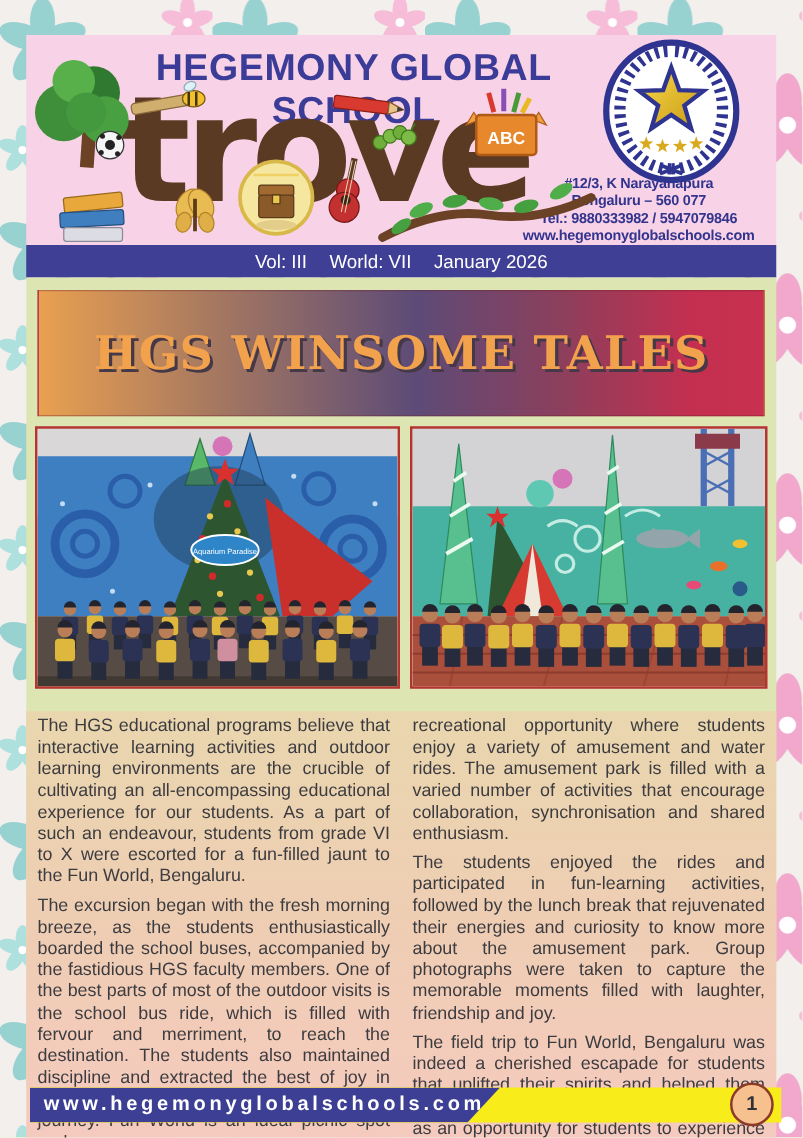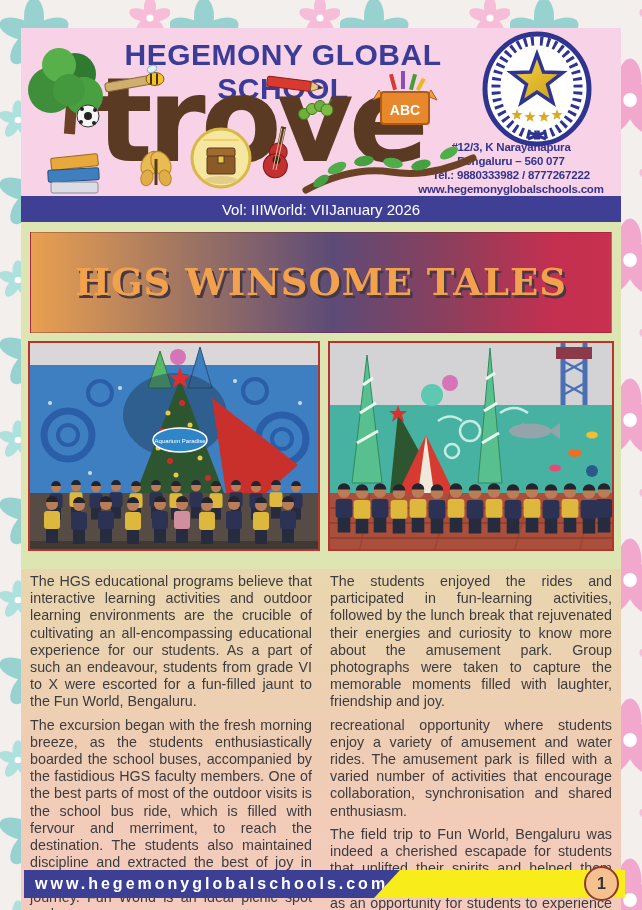--- a/index.html
+++ b/index.html
@@ -14,21 +14,21 @@
   .trove{position:absolute;left:14px;top:28px;width:450px;height:140px;
     font-family:"DejaVu Sans",sans-serif;font-weight:bold;font-size:118px;line-height:128px;
     letter-spacing:-5px;color:#5b3a24;text-align:center;}
   .trove-decor{position:absolute;left:0;top:10px;z-index:3;}
   .badge{position:absolute;left:460px;top:3px;z-index:3;}
   .address{position:absolute;right:2px;top:112px;width:216px;text-align:center;
     font-size:11.5px;line-height:14px;font-weight:bold;color:#32348e;letter-spacing:-.2px;}
 
   
   .issue-bar{position:absolute;left:21px;top:196px;width:600px;height:26px;background:#3f3f96;
-    color:#fff;font-size:15px;display:flex;align-items:center;justify-content:center;z-index:2;}
+    color:#fff;font-size:15px;display:flex;align-items:center;justify-content:center;gap:18px;z-index:2;}
 
   
   .content{position:absolute;left:21px;top:222px;width:600px;height:648px;background:#dde6b2;z-index:2;}
   .banner{position:absolute;left:9px;top:10px;width:582px;height:101px;
     background:linear-gradient(90deg,#e9a050 0%,#9c7263 28%,#5d4b77 52%,#8c3f5c 72%,#c42f50 90%,#c8314f 100%);
     border:1px solid rgba(110,30,40,.35);box-sizing:border-box;
     display:flex;flex-direction:column;align-items:center;justify-content:center;}
   .banner-line{font-family:"DejaVu Serif",serif;font-weight:bold;font-size:37px;line-height:47px;
     color:#f2a14c;letter-spacing:1px;text-shadow:2.5px 2.5px 0 #463947;white-space:nowrap;}
   .banner-line sup{font-size:55%;position:relative;top:-.5em;}
@@ -211,21 +211,21 @@
       <use href="#star5" transform="translate(0,-8)" fill="url(#goldg)" stroke="#2f3490" stroke-width="3.5"></use>
       <use href="#star5" transform="translate(-20,26) scale(0.22)" fill="#d9a920"></use>
       <use href="#star5" transform="translate(-7,28) scale(0.22)" fill="#d9a920"></use>
       <use href="#star5" transform="translate(7,28) scale(0.22)" fill="#d9a920"></use>
       <use href="#star5" transform="translate(20,26) scale(0.22)" fill="#d9a920"></use>
     </svg>
 
     <div class="address">
       <div>#12/3, K Narayanapura</div>
       <div>Bengaluru – 560 077</div>
-      <div>Tel.: 9880333982 / 8777267222</div>
+      <div>Tel.: 9880333982 / 5947079846</div>
       <div>www.hegemonyglobalschools.com</div>
     </div>
   </div>
 
   <div class="issue-bar">
     <span>Vol: III</span>
     <span>World: VII</span>
     <span>January 2026</span>
   </div>
 
@@ -397,22 +397,22 @@
         </g>
       </svg>
     </div>
 
     <div class="article">
       <div class="col col-left">
         <p>The HGS educational programs believe that interactive learning activities and outdoor learning environments are the crucible of cultivating an all-encompassing educational experience for our students. As a part of such an endeavour, students from grade VI to X were escorted for a fun-filled jaunt to the Fun World, Bengaluru.</p>
         <p>The excursion began with the fresh morning breeze, as the students enthusiastically boarded the school buses, accompanied by the fastidious HGS faculty members. One of the best parts of most of the outdoor visits is the school bus ride, which is filled with fervour and merriment, to reach the destination. The students also maintained discipline and extracted the best of joy in being together and celebrating the bus journey. Fun World is an ideal picnic spot and</p>
       </div>
       <div class="col col-right">
+        <p>recreational opportunity where students enjoy a variety of amusement and water rides. The amusement park is filled with a varied number of activities that encourage collaboration, synchronisation and shared enthusiasm.</p>
         <p>The students enjoyed the rides and participated in fun-learning activities, followed by the lunch break that rejuvenated their energies and curiosity to know more about the amusement park. Group photographs were taken to capture the memorable moments filled with laughter, friendship and joy.</p>
-        <p>recreational opportunity where students enjoy a variety of amusement and water rides. The amusement park is filled with a varied number of activities that encourage collaboration, synchronisation and shared enthusiasm.</p>
         <p>The field trip to Fun World, Bengaluru was indeed a cherished escapade for students that uplifted their spirits and helped them feel lighter and happier. It befittingly served as an opportunity for students to experience shared joy and togetherness under the meticulous supervision and guidance of HGS faculty members.</p>
       </div>
     </div>
   </div>
 
   <div class="footer-yellow"></div>
   <div class="footer-blue">
     <span>www.hegemonyglobalschools.com</span>
   </div>
   <div class="page-circle">

